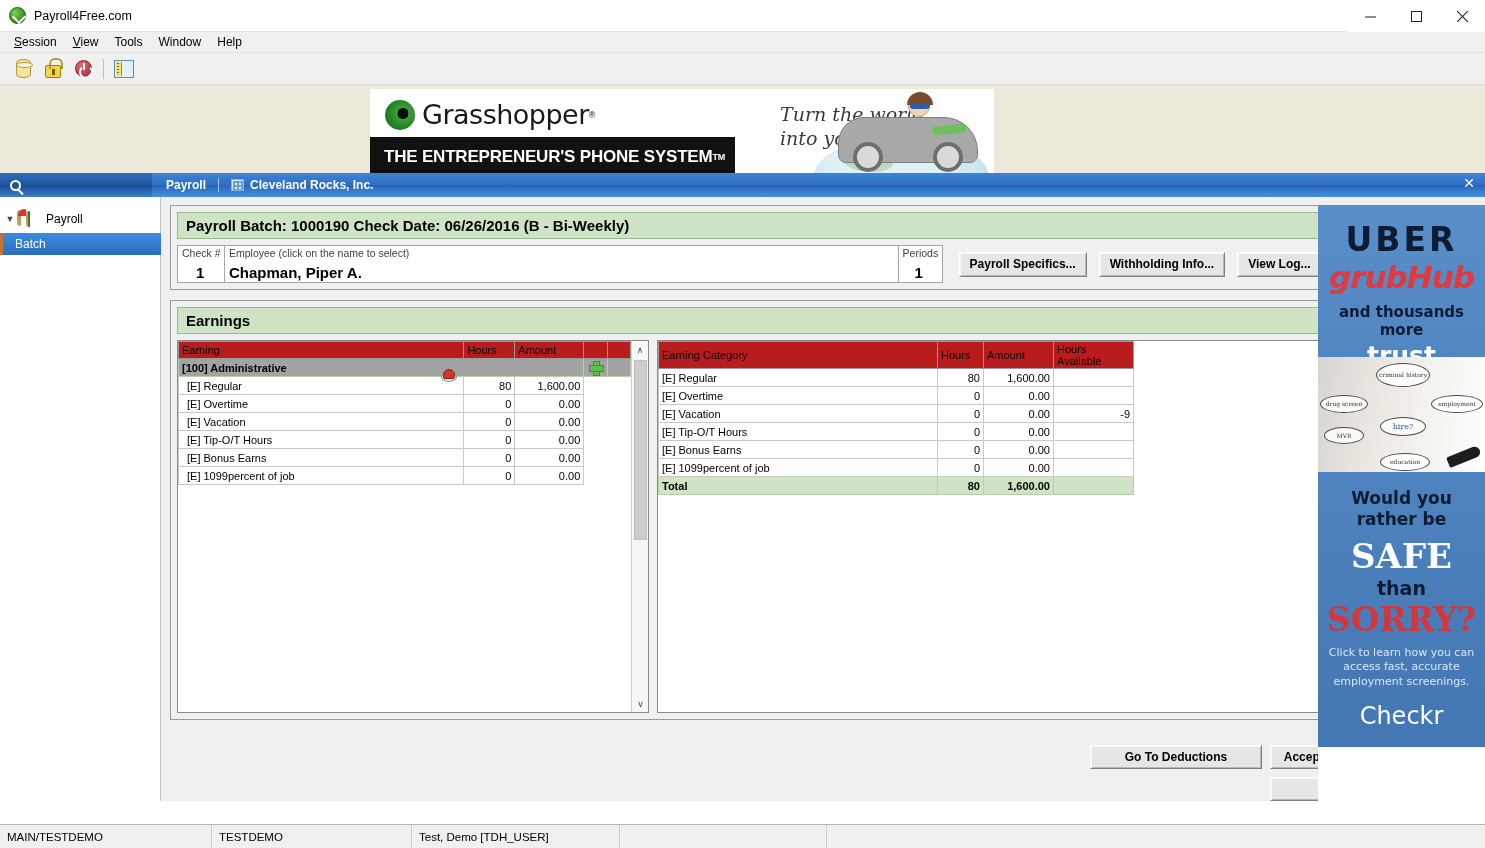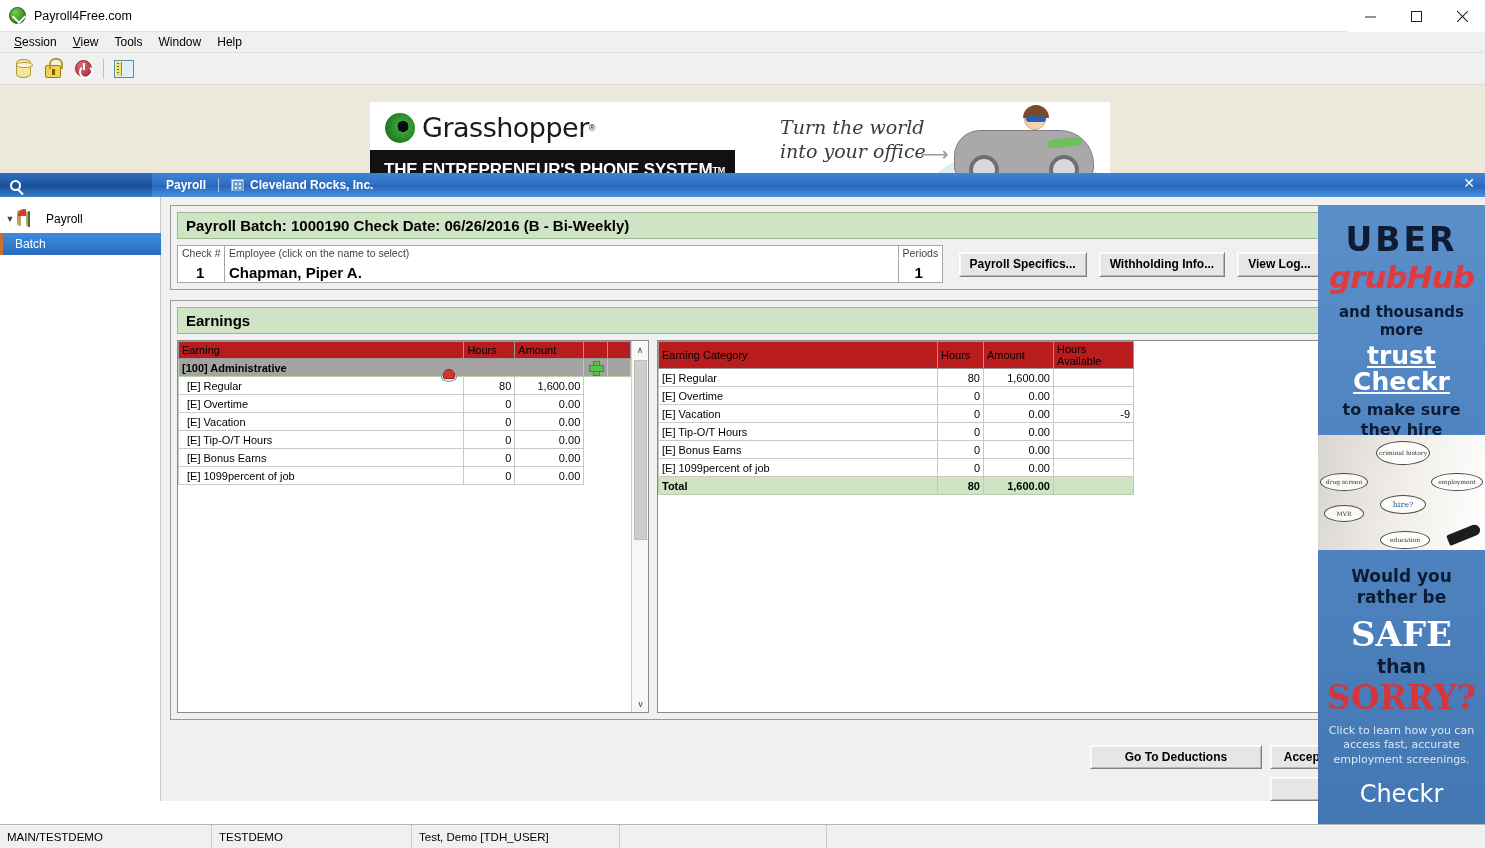--- a/index.html
+++ b/index.html
@@ -88,21 +88,21 @@
     content:"";position:absolute;left:1px;top:1px;width:5px;height:14px;background:#f2e17a;border-right:1px solid #9b8a2e;
   }
   .ic-win:after{
     content:"";position:absolute;left:2px;top:2px;width:2px;height:12px;
     background:repeating-linear-gradient(#7a6a12 0 1px, transparent 1px 3px);
   }
 
   
   #banner-row{ height:88px; background:#ece9da; position:relative; }
   #banner{
-    position:absolute; left:370px; top:17px; width:740px; height:88px; background:#ffffff;
+    position:absolute; left:370px; top:4px; width:624px; height:88px; background:#ffffff;
     overflow:hidden;
   }
   .gh-top{ position:absolute; left:0; top:0; width:365px; height:48px; background:#fff; }
   .gh-logo{ position:absolute; left:15px; top:10px; display:flex; align-items:center; }
   .gh-eye{
     width:30px;height:30px;border-radius:50%;
     background:radial-gradient(circle at 60% 45%, #0d0d0d 0 22%, #3aa03a 23%, #1e7a1e 70%, #cfe8c0 100%);
     position:relative;
   }
   .gh-word{ font-family:"DejaVu Sans", sans-serif; font-size:27px; font-weight:400; color:#1a1a1a; margin-left:7px; letter-spacing:-0.5px;}
@@ -287,21 +287,21 @@
   .bb-row2{ display:flex; justify-content:flex-end; margin-top:8px; }
   .btn-wide{ width:206px; height:24px; }
   .btn-med{ width:172px; height:24px; }
 
   
   #ads{
     position:absolute; right:0; top:205px; width:167px; height:620px; overflow:hidden;
     background:#fff;
   }
   .ad1{
-    height:345px;
+    height:267px;
     background:linear-gradient(#5b8fc9,#4a7fbd);
     text-align:center; position:relative; overflow:hidden;
   }
   .ad-uber{
     font-family:"DejaVu Sans", sans-serif; font-weight:bold; font-size:33px; color:#0d1b33;
     letter-spacing:3px; padding-top:18px; line-height:1;
   }
   .ad-grub{
     font-family:"DejaVu Sans", sans-serif; font-weight:bold; font-style:italic; font-size:31px;
     color:#e03a3e; line-height:1; margin-top:6px; letter-spacing:-1px;

